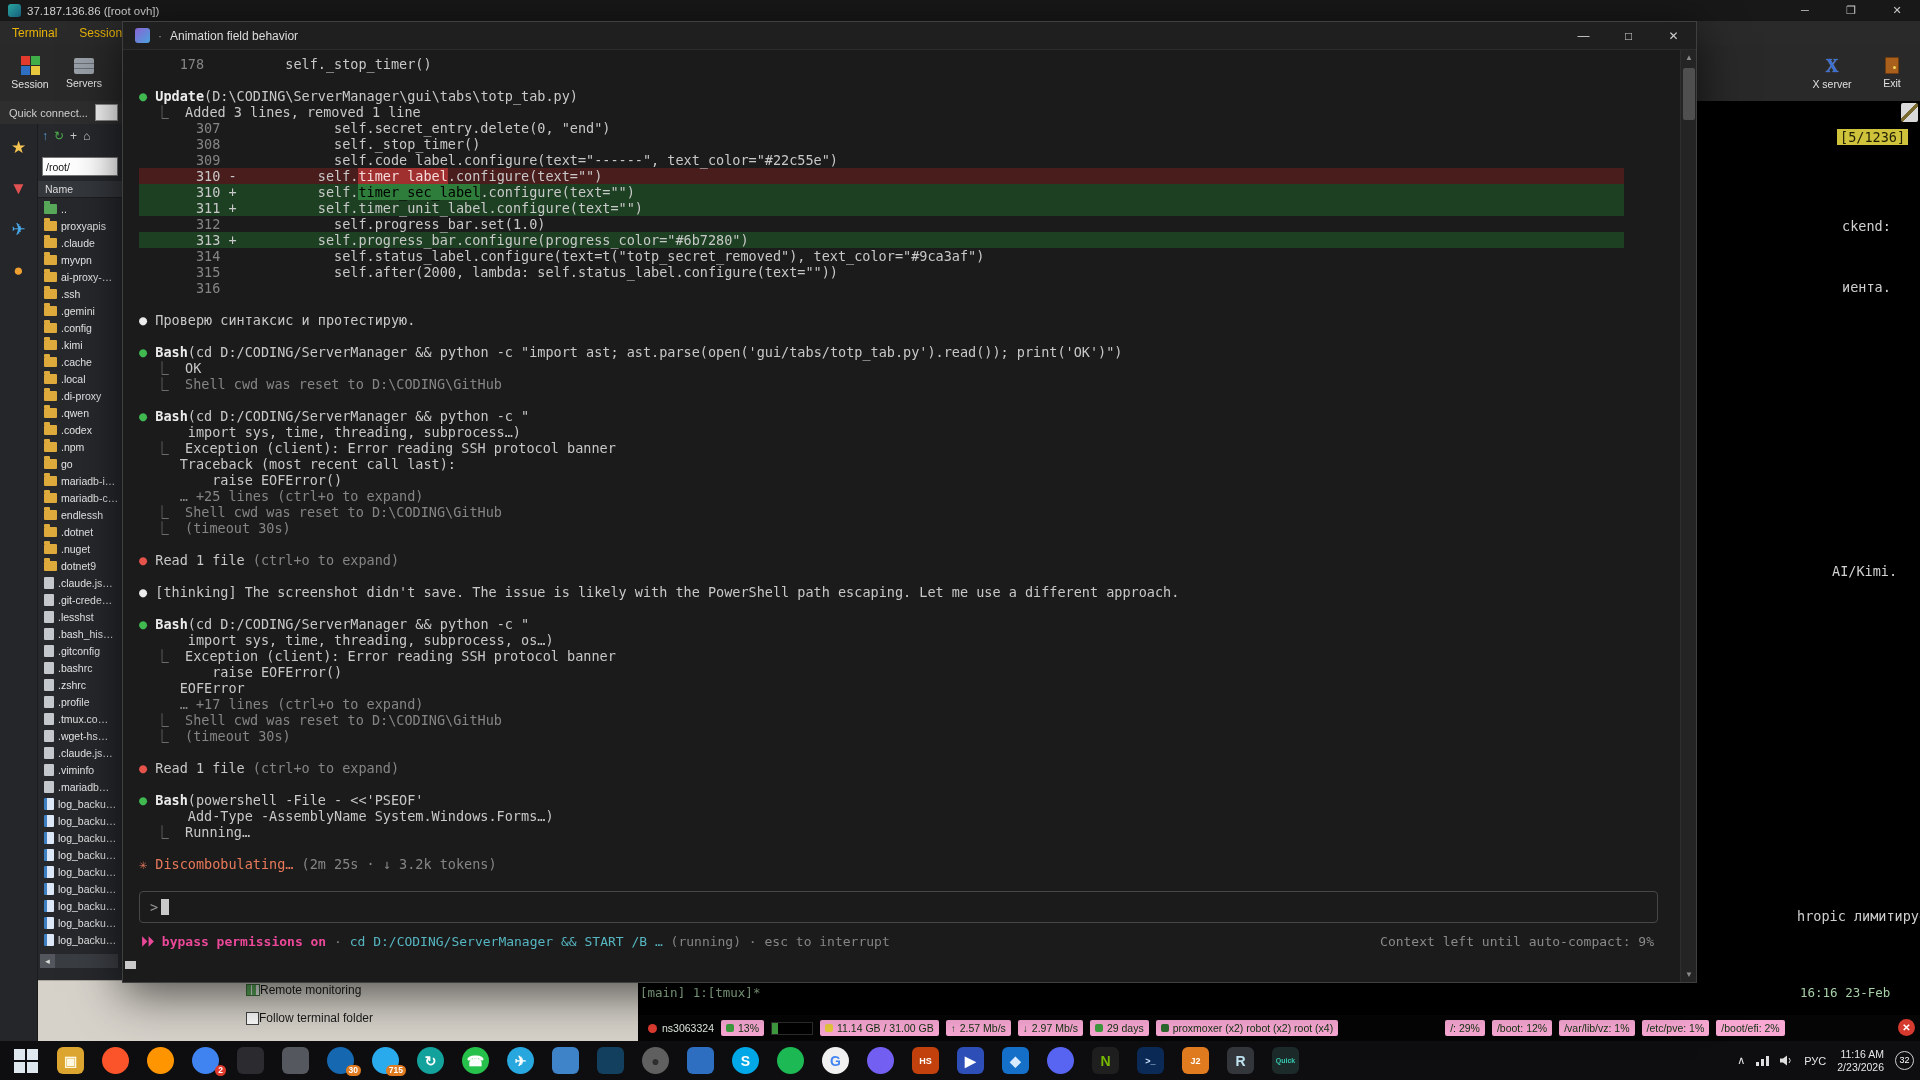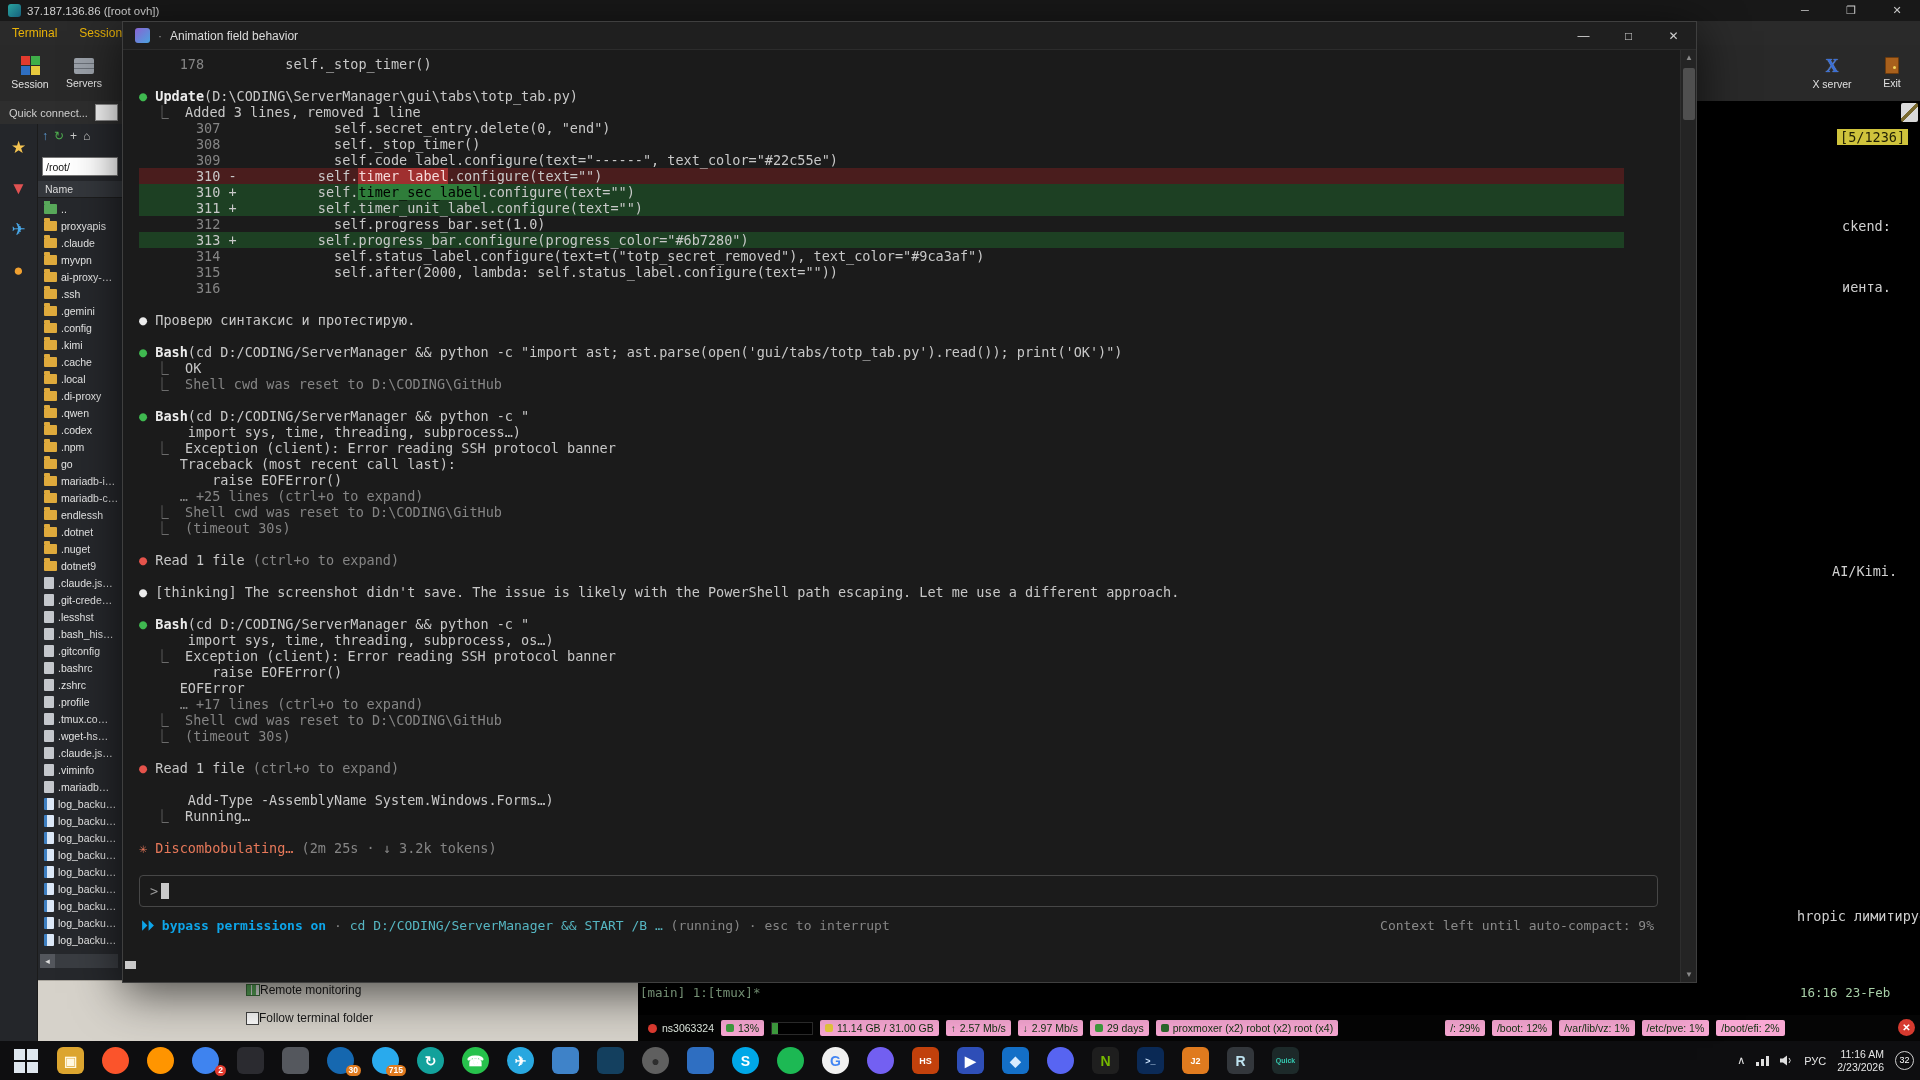--- a/index.html
+++ b/index.html
@@ -99,21 +99,21 @@
   .ctext { color:#dcdcdc; font-size:12px; }
   .cbtns { position:absolute; right:0; top:0; height:28px; display:flex; }
   .cbtns span { width:45px; text-align:center; line-height:28px; color:#d0d0d0; font-size:12px; }
   .cbody { position:absolute; left:0; top:28px; right:16px; bottom:0; overflow:hidden; }
   .tlines { padding:6px 0 0 16px; }
   .tline { white-space:pre; font:13.5px/16px "DejaVu Sans Mono",monospace; height:16px; margin-right:56px; }
   .tline.del { background:#4a1d1d; } .tline.add { background:#1d4023; }
   .sg-fg{color:#c8c8c8} .sg-dim{color:#858585} .sg-wht{color:#ececec;font-weight:bold}
   .sg-bgrn{color:#3fb950} .sg-bred{color:#e5534b} .sg-sal{color:#e8795a}
   .sg-hlr{background:#a03030;color:#f6dcdc} .sg-hlg{background:#2f7d3a;color:#000000}
-  .sg-cyan{color:#56b6c2} .sg-byp{color:#0ea5e9;font-weight:bold}
+  .sg-cyan{color:#56b6c2} .sg-byp{color:#ec4899;font-weight:bold}
   .cinput { margin:19px 22px 0 16px; height:32px; border:1px solid #474747; border-radius:4px; display:flex; align-items:center; padding:0 10px; gap:3px; }
   .cprompt { color:#9a9a9a; font:13.5px "DejaVu Sans Mono",monospace; }
   .ccursor { width:8px; height:16px; background:#c9c9c9; display:inline-block; }
   .cstatus { margin:11px 26px 0 18px; display:flex; justify-content:space-between; font:13px "DejaVu Sans Mono",monospace; }
   .cstatus .right { color:#8a8a8a; }
   .cscroll { position:absolute; right:0; top:28px; bottom:0; width:16px; background:#242424; border-left:1px solid #2e2e2e; }
   .cscroll .arr { position:absolute; left:0; width:16px; text-align:center; color:#8a8a8a; font-size:8px; }
   .arr.up { top:3px; } .arr.dn { bottom:3px; }
   .cthumb { position:absolute; left:2px; top:18px; width:12px; height:52px; background:#4f4f4f; border-radius:2px; }
   .cartifact { position:absolute; left:2px; bottom:13px; width:11px; height:8px; background:#c9c9c9; }
@@ -608,20 +608,21 @@
           <div class="tline"><span class="sg-fg">      import sys, time, threading, subprocess, os…)</span></div>
           <div class="tline"><span class="sg-dim">  ⎿  </span><span class="sg-fg">Exception (client): Error reading SSH protocol banner</span></div>
           <div class="tline"><span class="sg-fg">         raise EOFError()</span></div>
           <div class="tline"><span class="sg-fg">     EOFError</span></div>
           <div class="tline"><span class="sg-dim">     … +17 lines (ctrl+o to expand)</span></div>
           <div class="tline"><span class="sg-dim">  ⎿  </span><span class="sg-dim">Shell cwd was reset to D:\CODING\GitHub</span></div>
           <div class="tline"><span class="sg-dim">  ⎿  </span><span class="sg-dim">(timeout 30s)</span></div>
           <div class="tline">&nbsp;</div>
           <div class="tline"><span class="sg-bred">●</span><span class="sg-fg"> Read 1 file </span><span class="sg-dim">(ctrl+o to expand)</span></div>
           <div class="tline">&nbsp;</div>
+          <div class="tline"><span class="sg-bgrn">●</span><span class="sg-fg"> </span><span class="sg-wht">Bash</span><span class="sg-fg">(powershell -File - &lt;&lt;'PSEOF'</span></div>
           <div class="tline"><span class="sg-fg">      Add-Type -AssemblyName System.Windows.Forms…)</span></div>
           <div class="tline"><span class="sg-dim">  ⎿  </span><span class="sg-fg">Running…</span></div>
           <div class="tline">&nbsp;</div>
           <div class="tline"><span class="sg-sal">✳ Discombobulating… </span><span class="sg-dim">(2m 25s · ↓ 3.2k tokens)</span></div>
         </div>
       <div class="cinput">
         <span class="cprompt">&gt;</span>
         <span class="ccursor"></span>
       </div>
       <div class="cstatus">

